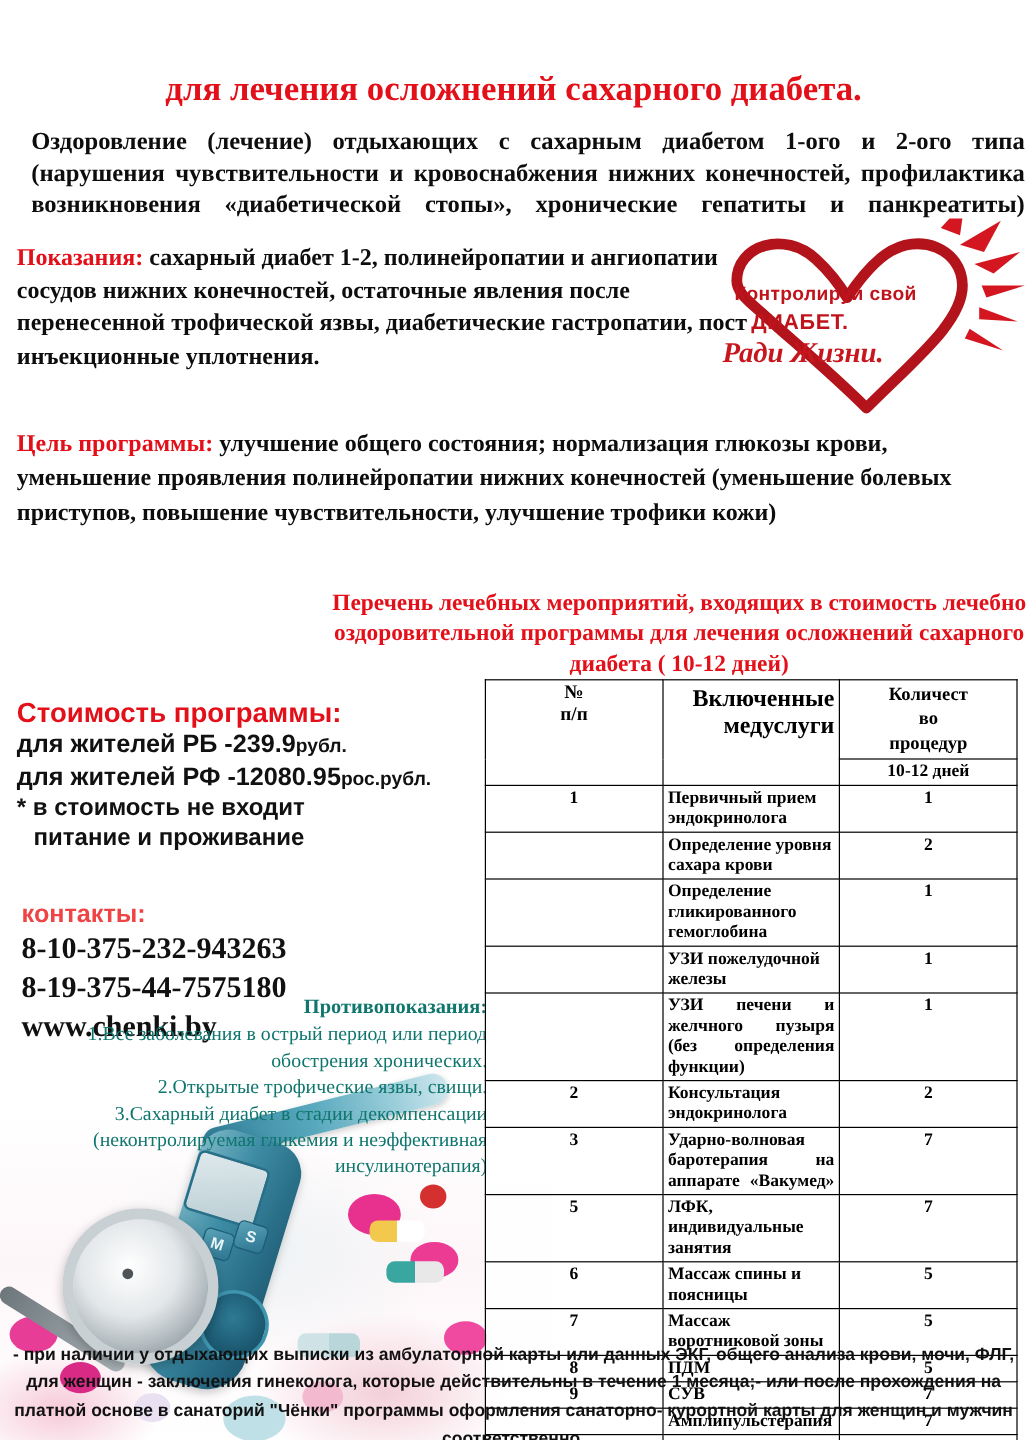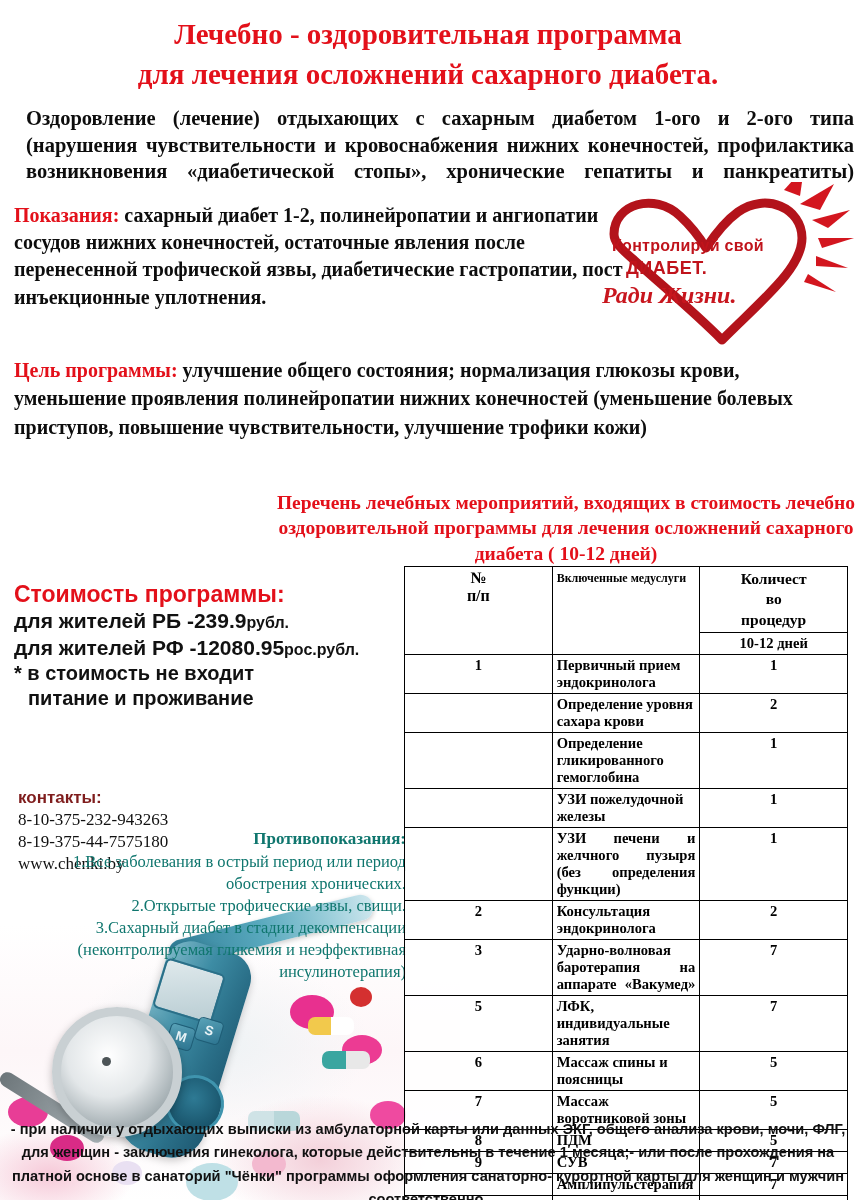--- a/index.html
+++ b/index.html
@@ -119,23 +119,23 @@
   .price-title{color:#e3101a;font-size:23px;font-weight:bold;line-height:1.22;}
   .price-line{font-size:21px;font-weight:bold;line-height:1.26;color:#111;}
   .price-line .unit{font-size:16px;font-weight:bold;text-align:center;}
   .price-note{font-size:20px;font-weight:bold;line-height:1.24;color:#111;}
   .price-note .ind{display:inline-block;padding-left:14px;text-align:center;}
 
   .contacts{
     position:absolute;left:18px;top:748px;width:360px;z-index:3;
     font-family:"Liberation Serif",serif;
   }
-  .contacts-title{color:#7f1d1d;font-size:17px;font-weight:bold;line-height:1.3;
-     font-family:"Liberation Sans",sans-serif;margin-top:39px;}
-  .contacts-line{font-size:17px;font-weight:normal;line-height:1.30;color:#111;}
+  .contacts-title{color:#ef4444;font-size:21px;font-weight:bold;line-height:1.3;
+     font-family:"Liberation Sans",sans-serif;}
+  .contacts-line{font-size:25px;font-weight:bold;line-height:1.30;color:#111;}
 
   .contra{
     position:absolute;left:8px;top:828px;width:398px;z-index:3;
     text-align:right;font-size:16.5px;line-height:1.34;color:#0f766e;
   }
   .contra-title{font-weight:bold;font-size:17px;}
 
   
   .tbl{
     position:absolute;left:404px;top:566px;width:444px;z-index:3;
@@ -145,21 +145,21 @@
   .tbl td,.tbl th{
     border:1.6px solid #000;
     font-family:"Liberation Serif",serif;
     font-weight:bold;font-size:14.6px;
     padding:2px 4px;vertical-align:top;color:#000;
   }
   .tbl .c-num{width:36px;text-align:center;vertical-align:top;}
   .tbl .c-svc{text-align:justify;text-align-last:justify;}
   .tbl .c-svc.nj{text-align:left;text-align-last:left;}
   .tbl .c-qty{width:88px;text-align:center;vertical-align:top;}
-  .tbl th.h-svc{text-align:left;font-size:12px;padding-top:4px;vertical-align:top;}
+  .tbl th.h-svc{text-align:right;font-size:20px;padding-top:4px;vertical-align:top;}
   .tbl th.h-num{text-align:center;font-size:16px;vertical-align:top;}
   .tbl th.h-qty{text-align:center;font-size:15.5px;line-height:1.32;vertical-align:top;}
 
   
   .proc-note{
     position:absolute;right:8px;top:1096px;width:400px;text-align:right;
     font-family:"Liberation Sans",sans-serif;font-size:15px;font-weight:bold;
     color:#111;z-index:3;
   }
   .footer{
@@ -194,21 +194,21 @@
     <div class="gluc-screen"></div>
     <div class="gluc-btn" style="left:178px;top:100px;">M</div>
     <div class="gluc-btn" style="left:206px;top:94px;">S</div>
     <div class="gluc-port"></div>
     <div class="steth-tube"></div>
     <div class="steth-ring"></div>
     <div class="steth-dot"></div>
   </div>
 
   <h1 class="title">
-    <span>Лечебно - оздоровительная программа</span><br>
+    <br>
     <span>для лечения осложнений сахарного диабета.</span>
   </h1>
 
   <div class="intro">Оздоровление (лечение) отдыхающих с сахарным диабетом 1-ого и 2-ого типа (нарушения чувствительности и кровоснабжения нижних конечностей, профилактика возникновения «диабетической стопы»,  хронические гепатиты и панкреатиты)</div>
 
   <div class="heart-logo">
     <svg width="268" height="165" viewBox="0 0 268 165">
       <path d="M26 52 C26 22, 66 10, 92 34 C104 45, 112 56, 118 66 C126 54, 136 40, 150 30 C178 10, 214 26, 214 56 C214 86, 176 116, 134 158 C104 128, 70 100, 46 78 C32 66, 26 60, 26 52 Z" fill="none" stroke="#b3131b" stroke-width="9" stroke-linejoin="round" stroke-linecap="round"></path>
       <g fill="#d3161f">
         <polygon points="212,22 246,2 232,28"></polygon>

